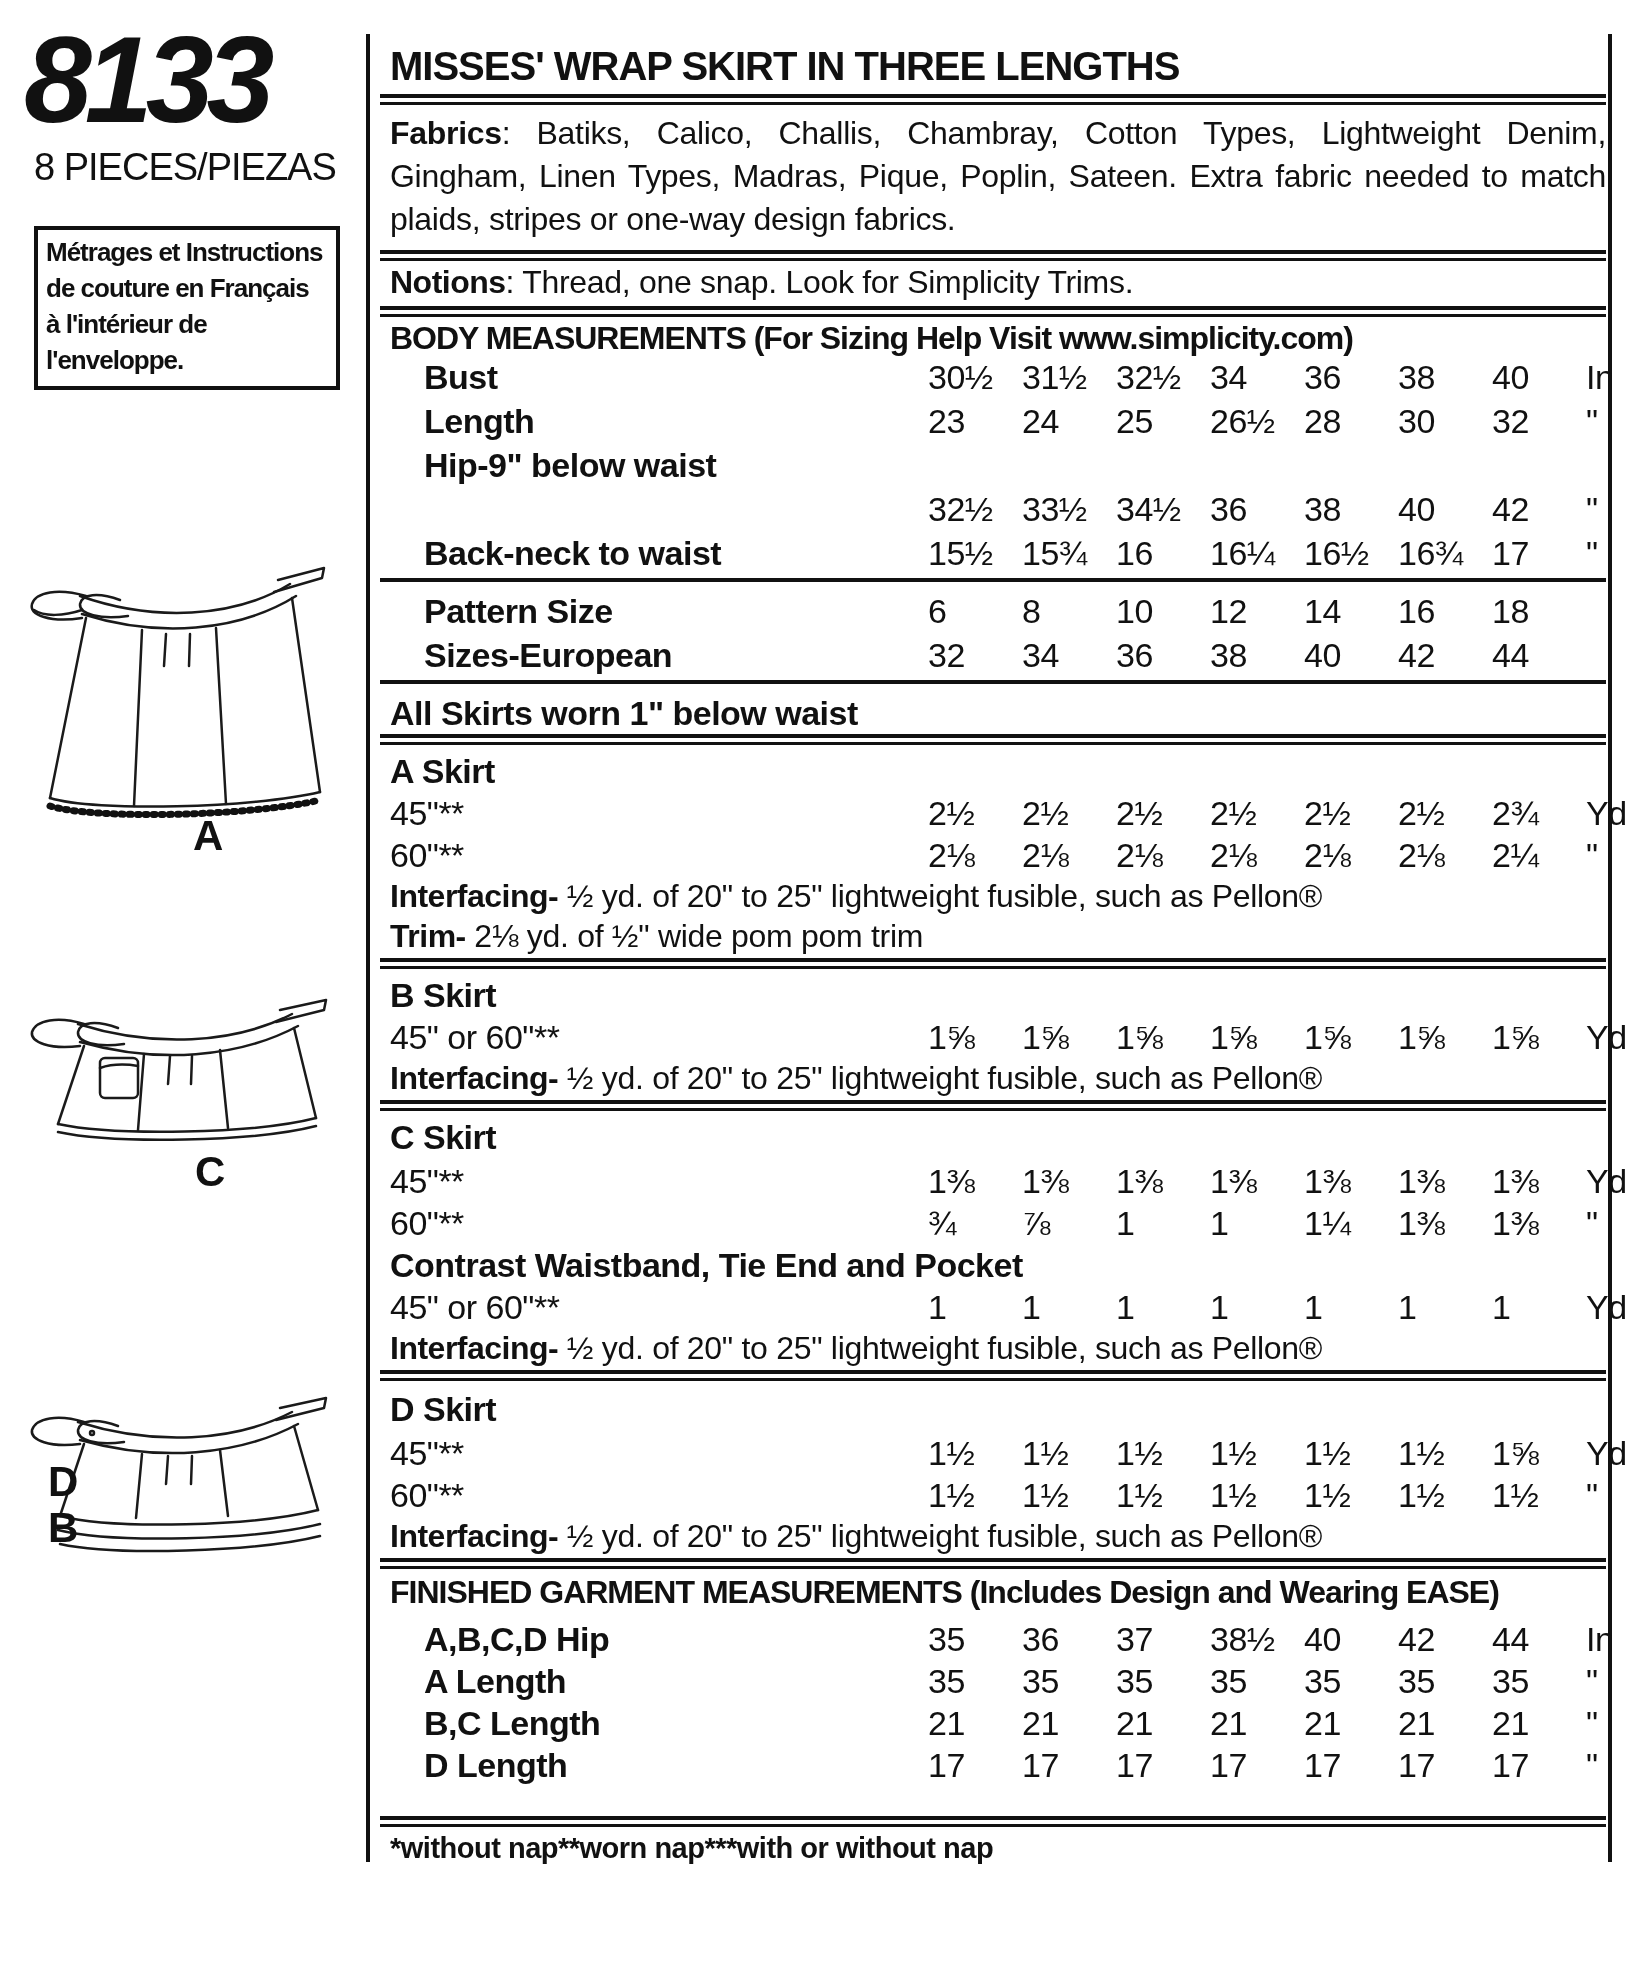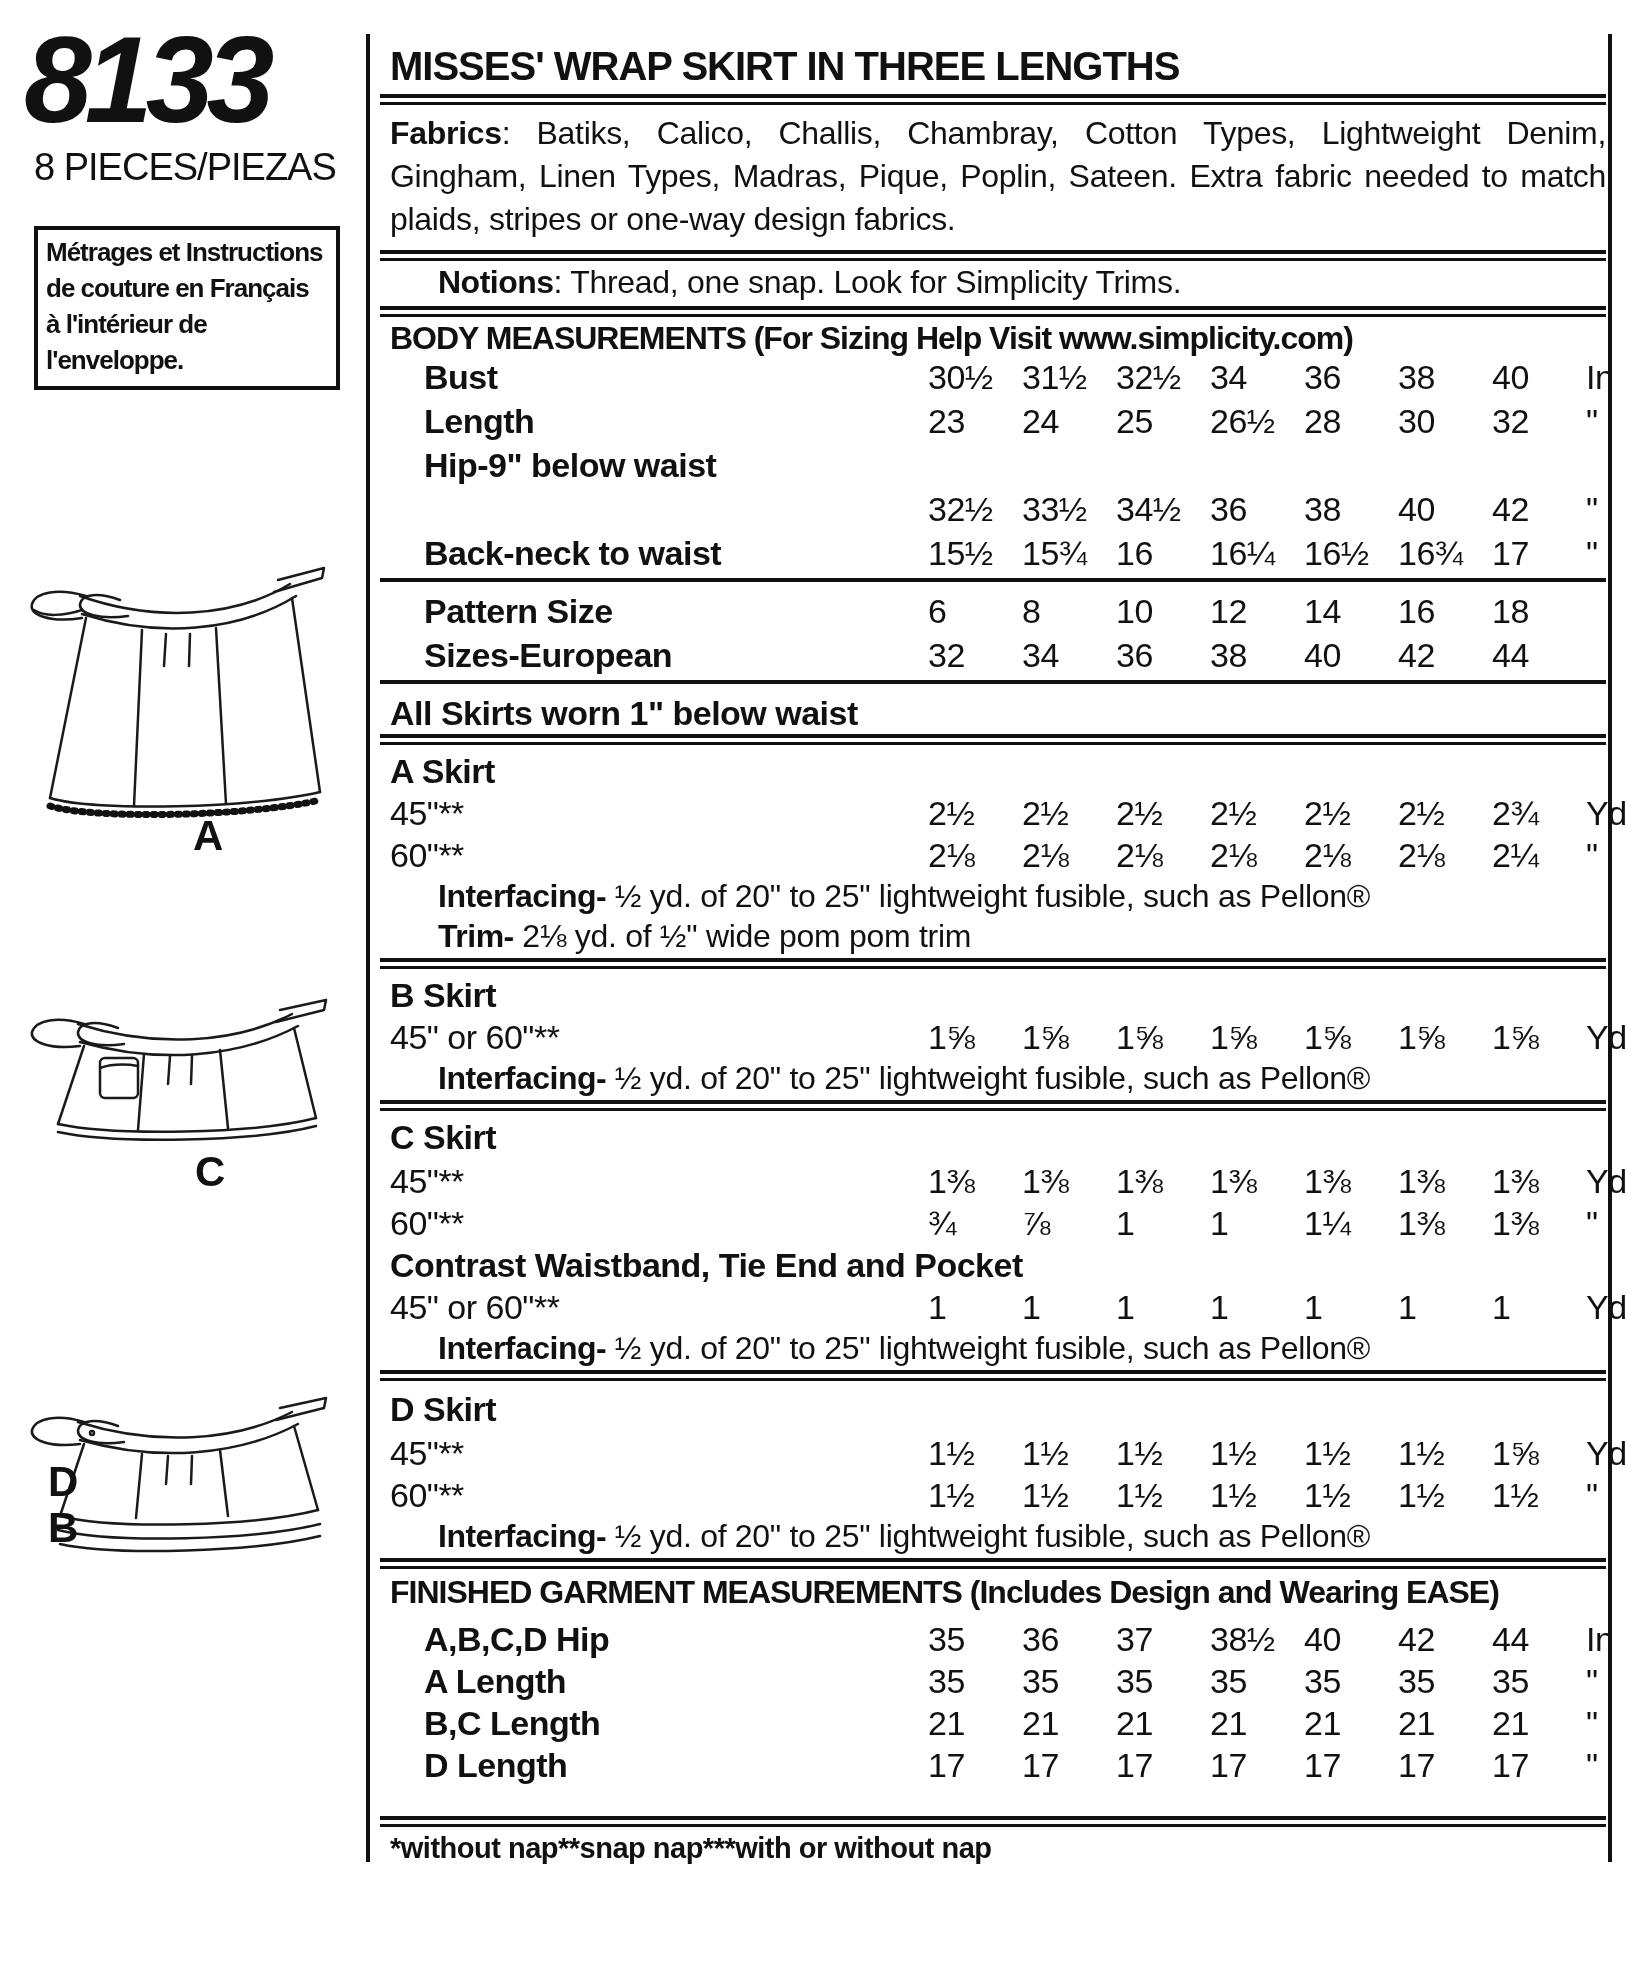--- a/index.html
+++ b/index.html
@@ -17,21 +17,21 @@
   
   .vr{position:absolute;top:34px;width:4px;height:1828px;background:#111;}
   .hr{position:absolute;left:380px;width:1226px;height:4px;background:#111;}
   .hr.dbl{height:11px;background:transparent;border-top:4px solid #111;border-bottom:3px solid #111;box-sizing:border-box;}
   
   .h1{position:absolute;left:390px;font-size:40px;font-weight:bold;letter-spacing:-1px;white-space:nowrap;}
   .h2{position:absolute;left:390px;font-size:32px;font-weight:bold;letter-spacing:-1px;white-space:nowrap;}
   .h3{position:absolute;left:390px;font-size:34px;font-weight:bold;letter-spacing:-0.5px;white-space:nowrap;}
   .para{position:absolute;left:390px;width:1216px;font-size:32px;line-height:43px;letter-spacing:-0.3px;text-align:justify;}
   .note{position:absolute;left:390px;font-size:32px;letter-spacing:-0.3px;white-space:nowrap;}
-  .note b{letter-spacing:-0.5px;margin-left:48px;}
+  .note b{letter-spacing:-0.5px;}
   .trow{position:absolute;left:390px;width:1216px;display:grid;
         grid-template-columns:538px repeat(7,94px) 1fr;
         font-size:34px;letter-spacing:-0.5px;white-space:nowrap;}
   .trow .lbl{font-weight:bold;margin-left:34px;}
   .footer{position:absolute;left:390px;display:flex;font-size:29px;font-weight:bold;letter-spacing:-0.5px;white-space:nowrap;}
   svg{display:block;}
 </style>
 </head>
 <body>
 
@@ -342,17 +342,17 @@
     <span>17</span>
     <span>17</span>
     <span>17</span>
     <span>17</span>
     <span>"</span>
   </div>
 
   <div class="hr dbl" style="top:1816px"></div>
   <div class="footer" style="top:1832px">
     <span>*without nap</span>
-    <span>**snap nap</span>
+    <span>**worn nap</span>
     <span>***with or without nap</span>
   </div>
 
 </div>
 
 </body></html>

